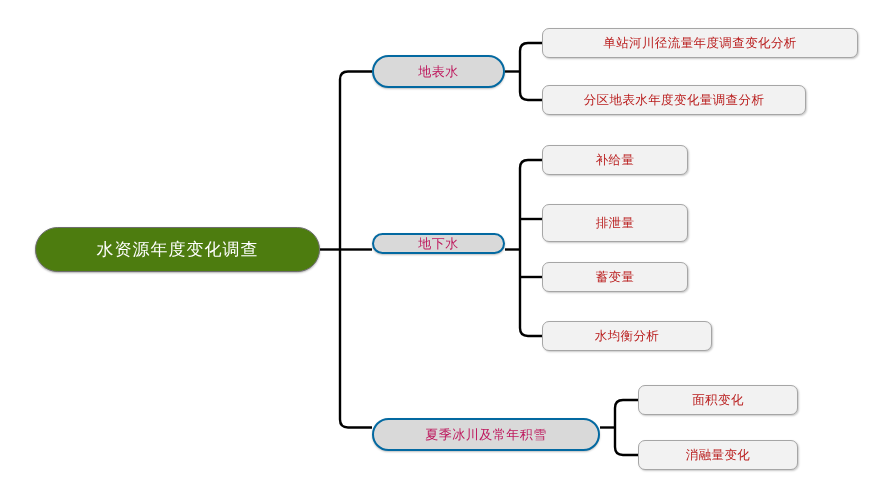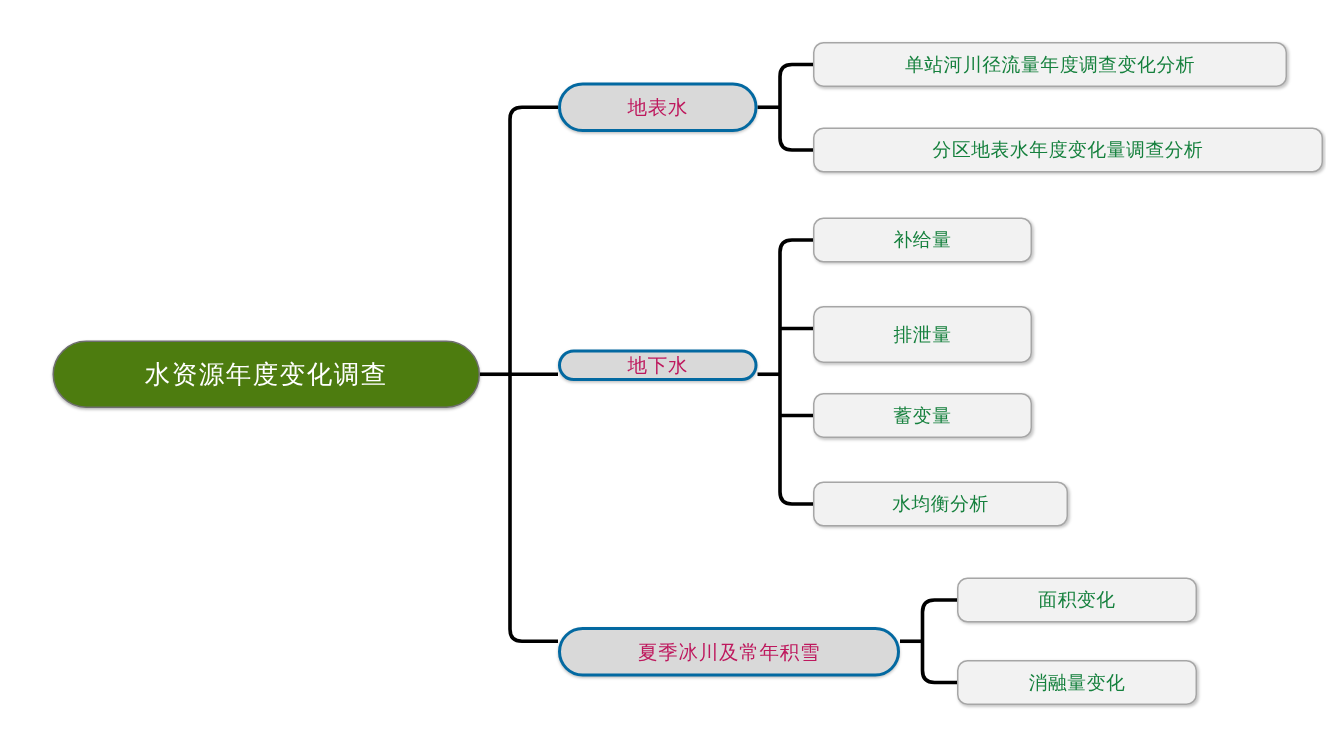--- a/index.html
+++ b/index.html
@@ -48,21 +48,21 @@
     font-size: 13px;
     letter-spacing: 0.5px;
     box-shadow: 0 1px 2px rgba(0,0,0,0.25);
   }
 
   
   .node.leaf {
     background: #f2f2f2;
     border: 1px solid #a6a6a6;
     border-radius: 7px;
-    color: #15803d;
+    color: #b91c1c;
     font-size: 12.5px;
     letter-spacing: 0.4px;
     box-shadow: 1px 1px 2px rgba(0,0,0,0.22);
   }
 </style>
 </head>
 <body>
 
 <div id="canvas">
 
@@ -93,21 +93,21 @@
   </div>
 
   <div class="node branch" style="left:372px; top:55px; width:133px; height:33px;">
     <span>地表水</span>
   </div>
 
   <div class="node leaf" style="left:542px; top:28px; width:316px; height:30px;">
     <span>单站河川径流量年度调查变化分析</span>
   </div>
 
-  <div class="node leaf" style="left:542px; top:85px; width:340px; height:30px;">
+  <div class="node leaf" style="left:542px; top:85px; width:264px; height:30px;">
     <span>分区地表水年度变化量调查分析</span>
   </div>
 
   <div class="node branch" style="left:372px; top:233px; width:133px; height:21px;">
     <span>地下水</span>
   </div>
 
   <div class="node leaf" style="left:542px; top:145px; width:146px; height:30px;">
     <span>补给量</span>
   </div>

